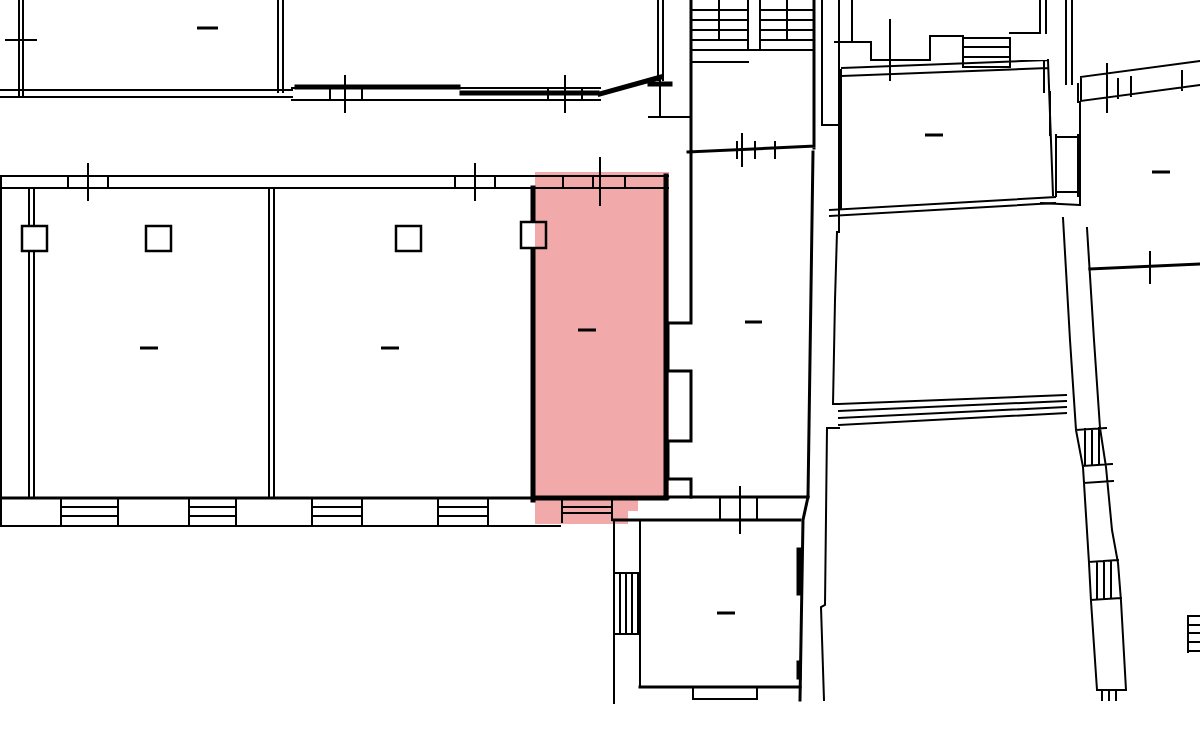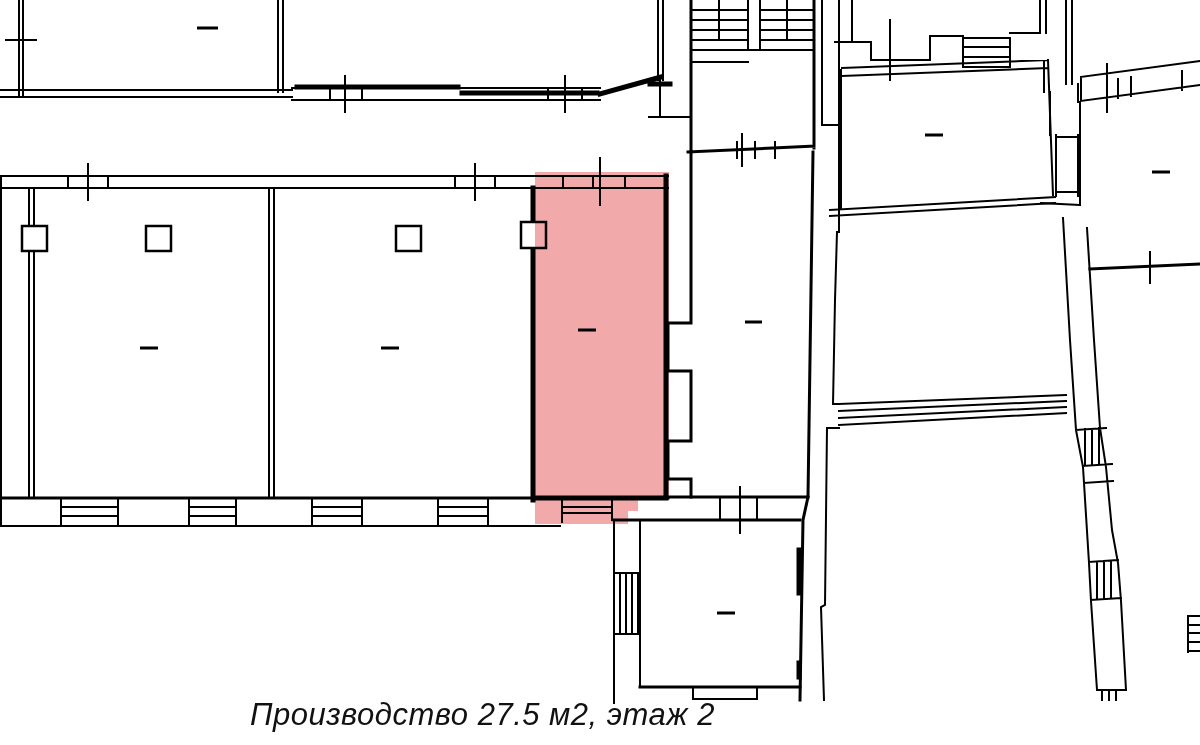--- a/index.html
+++ b/index.html
@@ -118,14 +118,13 @@
     </g>
 
     <g stroke="#000" stroke-width="3" stroke-linecap="butt">
       <path d="M197 28 H218 M925 135 H943 M1152 172 H1170 M745 322 H762
                M140 348 H158 M381 348 H399 M578 330 H596 M717 613 H735"></path>
     </g>
 
     <polygon points="535,172 669,172 669,498 646,498 646,500 638,500 638,511 628,511 628,524 535,524" fill="#f2a6a6" opacity="0.96" style="mix-blend-mode:multiply"></polygon>
   </svg>
 
-  <div class="caption">Производство 27.5 м2, этаж 2</div>
 </div>
 
 </body></html>

